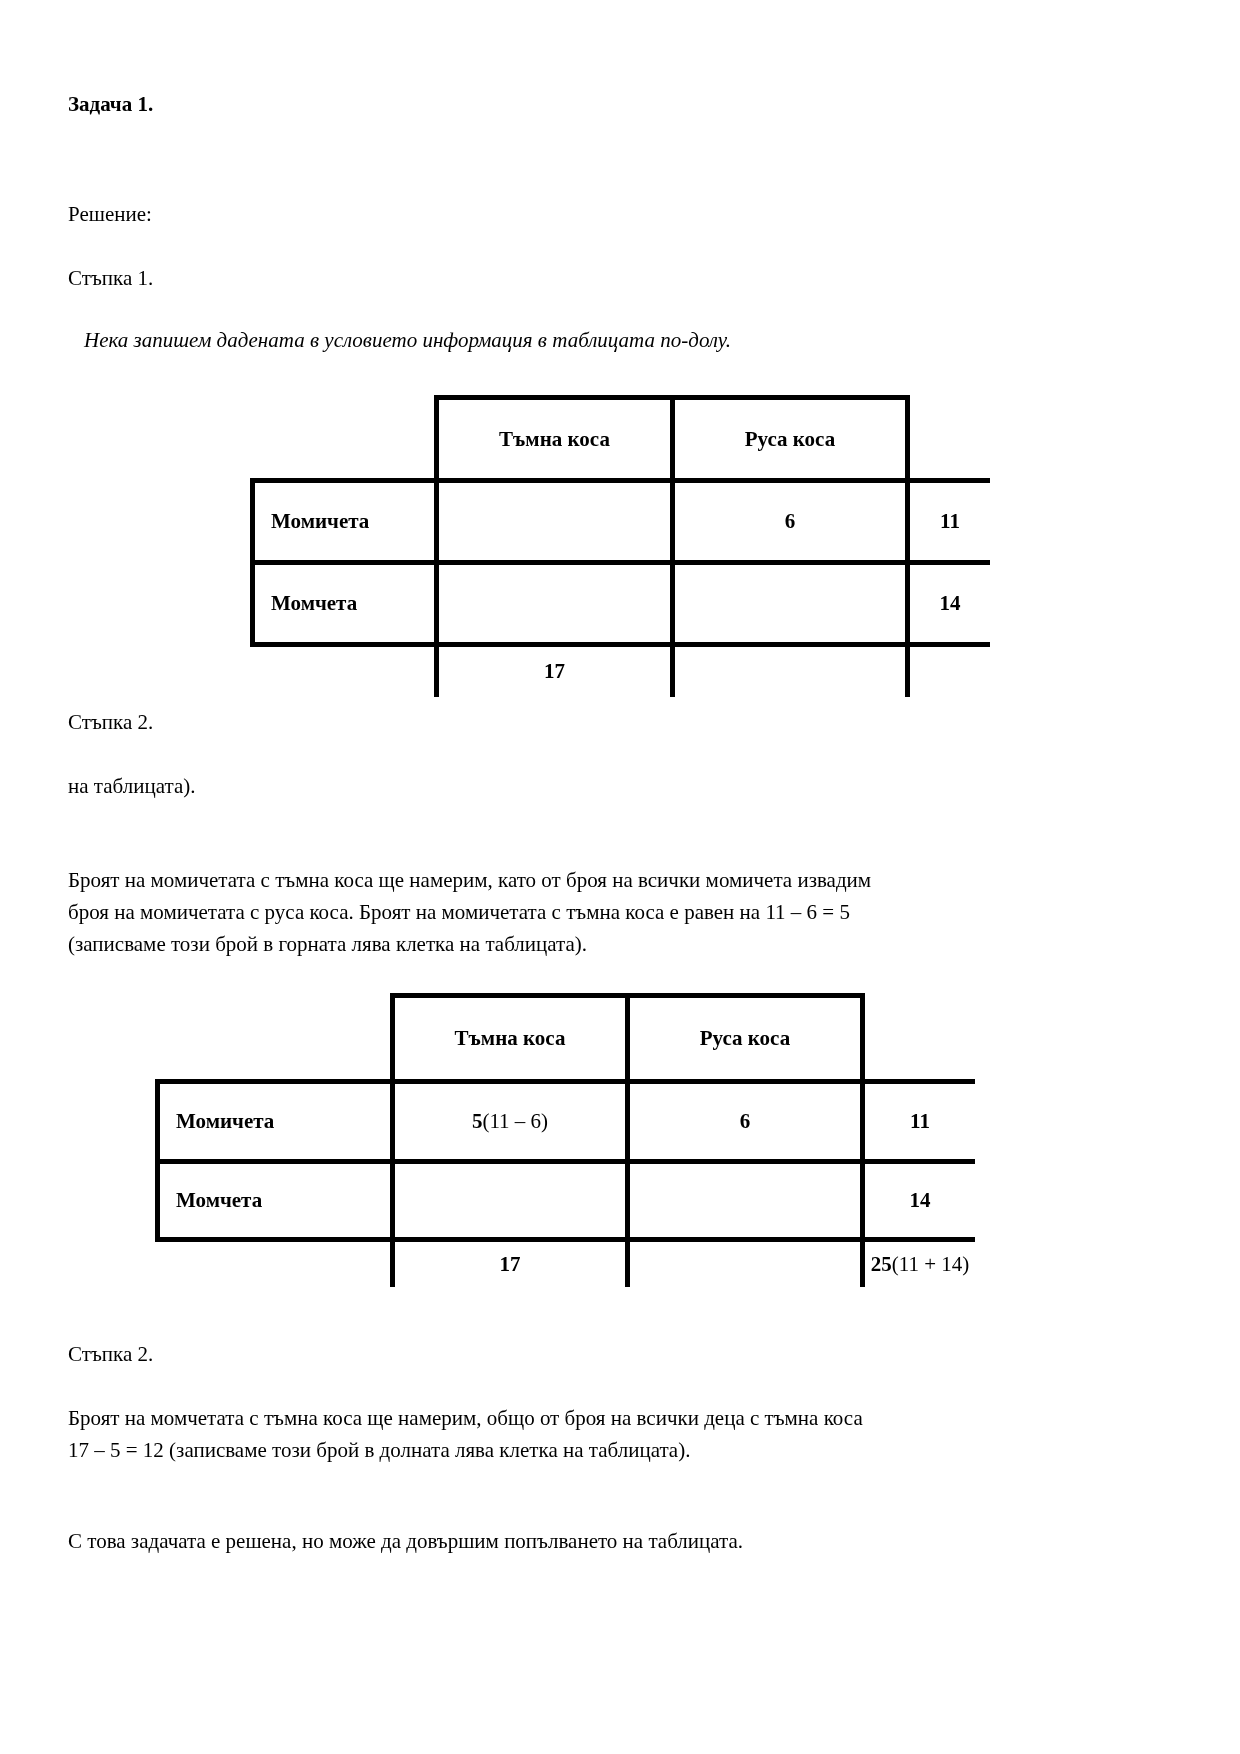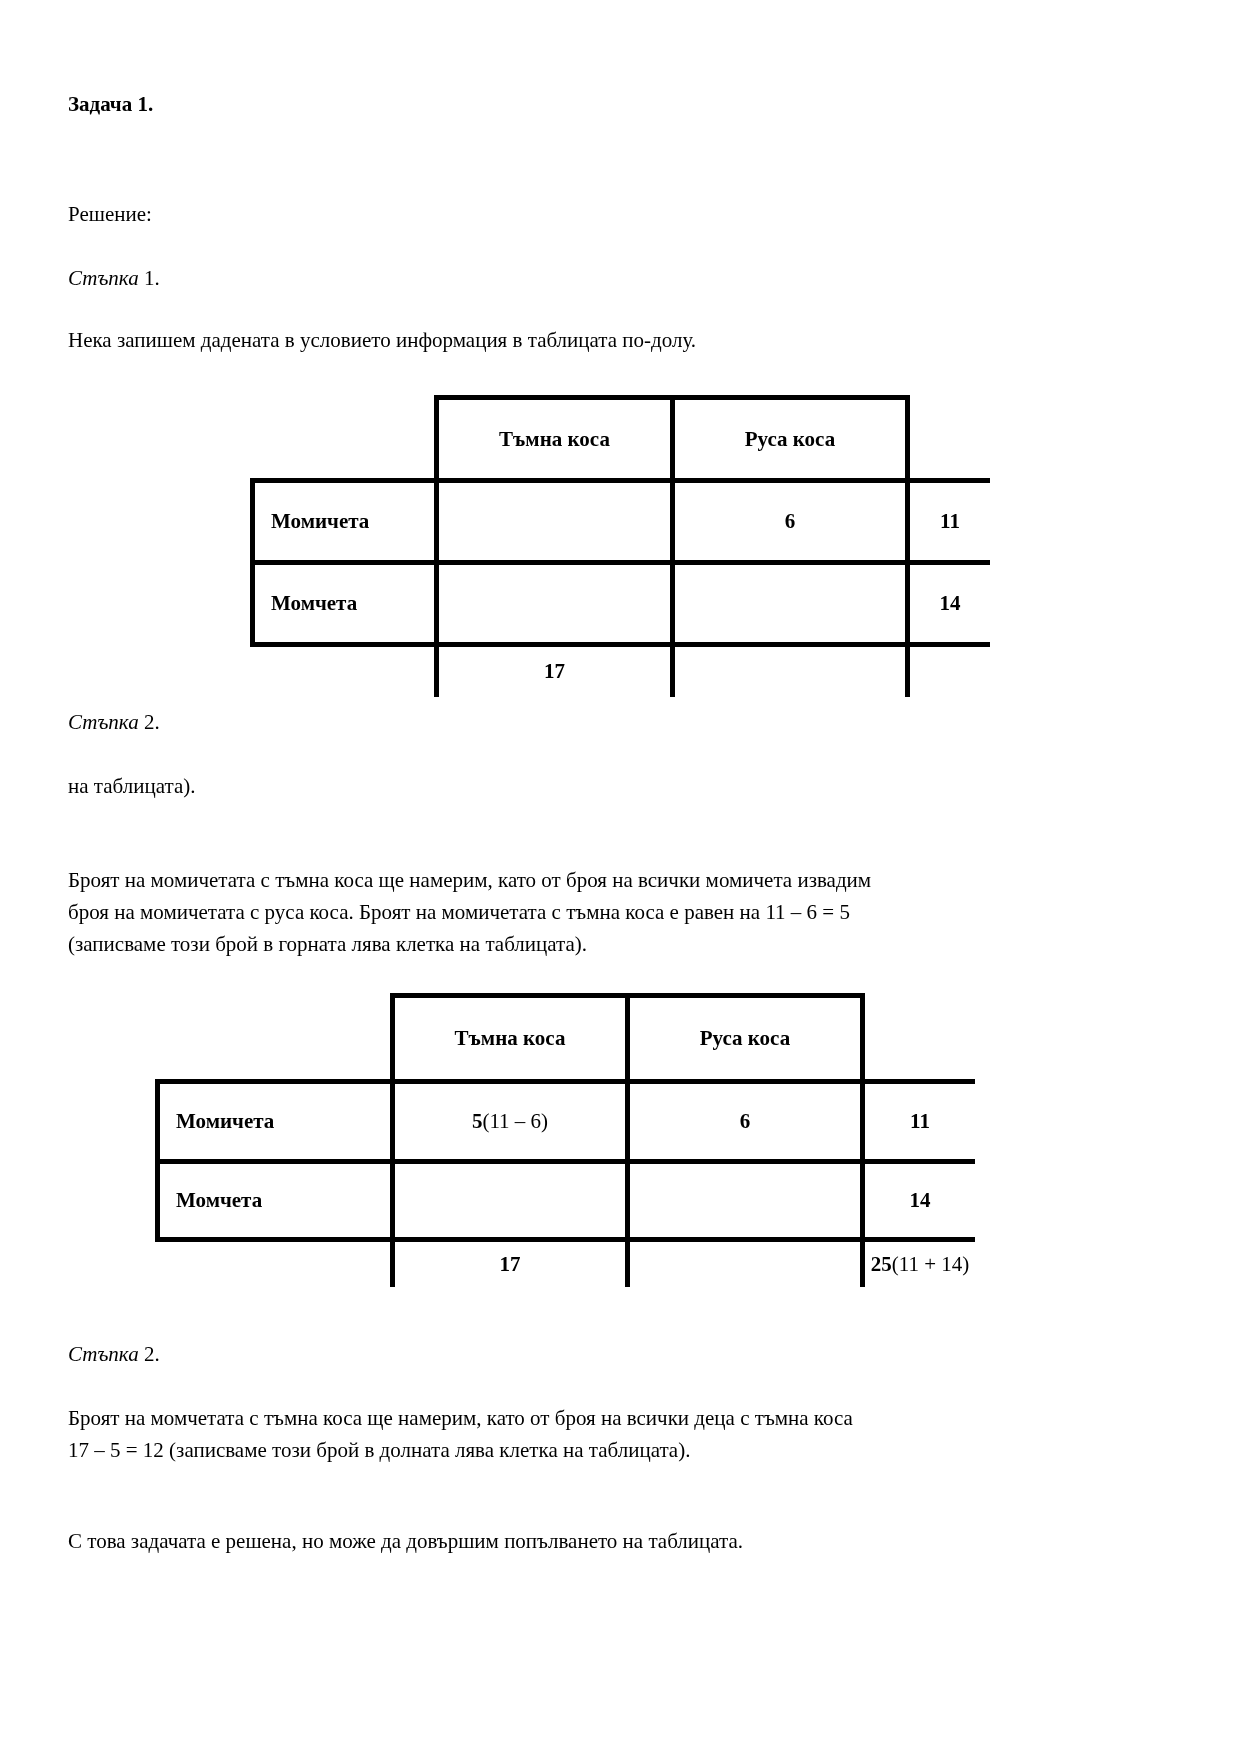--- a/index.html
+++ b/index.html
@@ -4,21 +4,21 @@
 <style>
   html,body { margin:0; padding:0; background:#ffffff; }
   .page {
     position:relative; width:1240px; height:1754px; margin:0 auto;
     background:#ffffff; color:#000000;
     font-family:"Liberation Serif", serif; font-size:21px;
     overflow:hidden;
   }
   .tb { position:absolute; line-height:32px; }
   .b { font-weight:bold; }
-  .i { font-style:italic; }
+  .i { }
   .reg { font-weight:normal; }
   .line { white-space:nowrap; }
   .tablewrap { position:absolute; left:0; width:1108px; }
   .hl, .vl { position:absolute; background:#000000; }
   .cell {
     position:absolute; display:flex; align-items:center; justify-content:center;
     font-weight:bold; white-space:nowrap;
   }
   .cell.labelcell { justify-content:flex-start; padding-left:16px; box-sizing:border-box; }
 </style>
@@ -29,21 +29,21 @@
 
   <div class="tb b" style="left:68px; top:88px;">Задача 1.</div>
 
 
   <div class="tb" style="left:68px; top:198px;">Решение:</div>
 
   <div class="tb" style="left:68px; top:262px;">
     <span class="i">Стъпка</span><span> 1.</span>
   </div>
 
-  <div class="tb" style="left:68px; top:324px;">Нека запишем дадената в условието информация в таблицата по-долу.</div>
+  <div class="tb" style="left:84px; top:324px;font-style:italic;">Нека запишем дадената в условието информация в таблицата по-долу.</div>
 
   <div class="tablewrap" style="top:395px; height:302px;">
 
     <div class="hl" style="left:434px; top:0; width:476px; height:5px;"></div>
     <div class="hl" style="left:250px; top:83px; width:740px; height:5px;"></div>
     <div class="hl" style="left:250px; top:165px; width:740px; height:5px;"></div>
     <div class="hl" style="left:250px; top:247px; width:740px; height:5px;"></div>
 
     <div class="vl" style="left:250px; top:83px; width:5px; height:169px;"></div>
     <div class="vl" style="left:434px; top:0; width:5px; height:302px;"></div>
@@ -102,19 +102,19 @@
       <span>25</span>
         <span class="reg"> (11 + 14)</span>
     </div>
   </div>
 
   <div class="tb" style="left:68px; top:1338px;">
     <span class="i">Стъпка</span><span> 2.</span>
   </div>
 
   <div class="tb" style="left:68px; top:1402px;">
-    <div class="line">Броят на момчетата с тъмна коса ще намерим, като от броя на всички деца с тъмна коса</div>
+    <div class="line">Броят на момчетата с тъмна коса ще намерим, общо от броя на всички деца с тъмна коса</div>
     <div class="line">17 – 5 = 12 (записваме този брой в долната лява клетка на таблицата).</div>
   </div>
 
   <div class="tb" style="left:68px; top:1525px;">С това задачата е решена, но може да довършим попълването на таблицата.</div>
 
 </div>
 
 </body></html>

